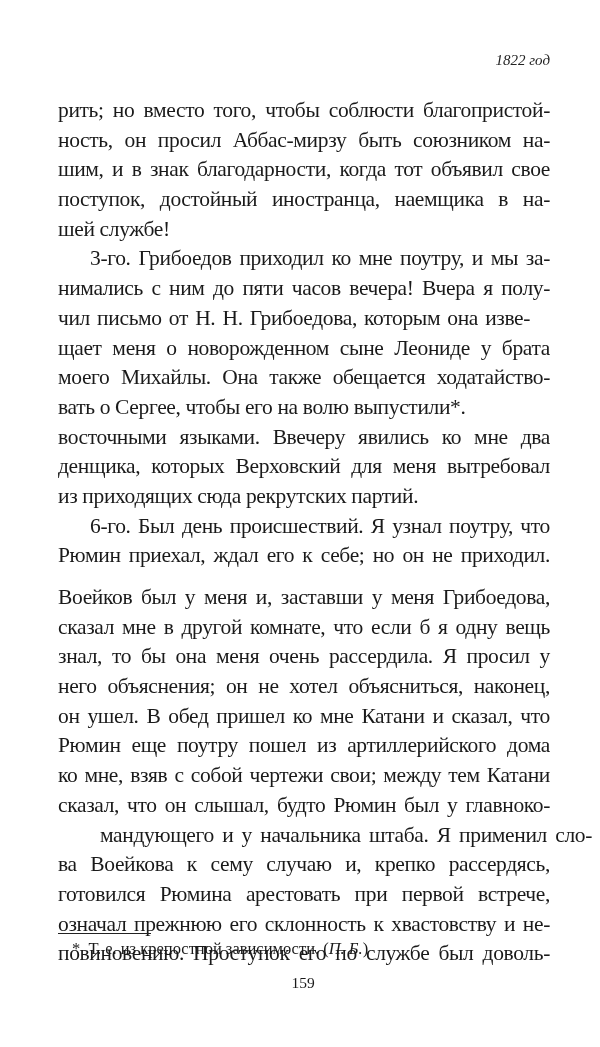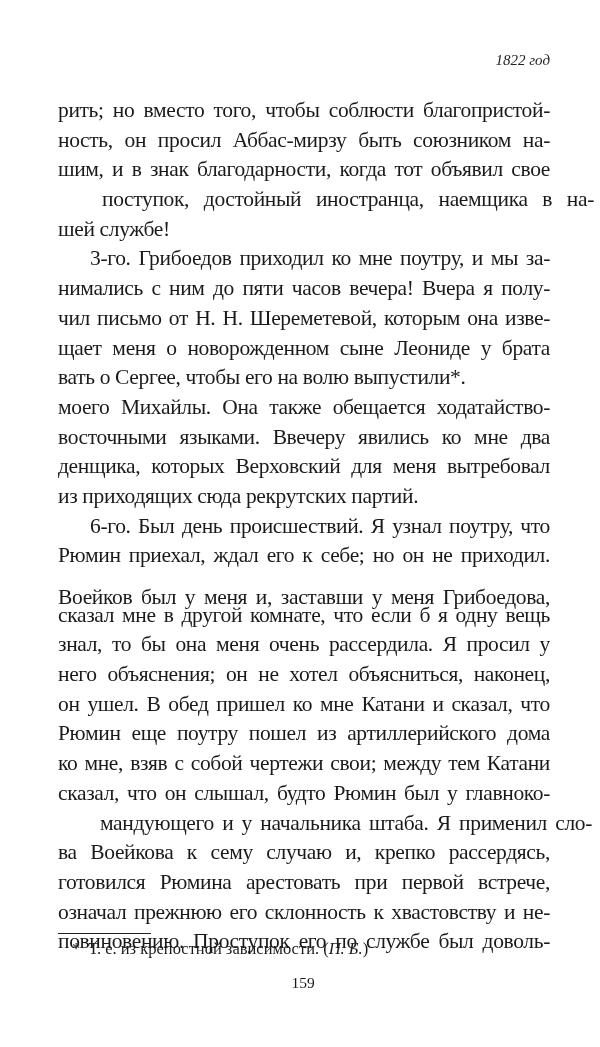--- a/index.html
+++ b/index.html
@@ -35,35 +35,35 @@
 </style>
 </head>
 <body>
 
 <div class="running-head">1822 год</div>
 
 <div class="body-text" id="body-text">
     <div class="line" style="white-space: nowrap;"><span style="display: inline-block; word-spacing: 4.14583px;">рить; но вместо того, чтобы соблюсти благопристой-</span></div>
     <div class="line" style="white-space: nowrap;"><span style="display: inline-block; word-spacing: 6.71354px;">ность, он просил Аббас-мирзу быть союзником на-</span></div>
     <div class="line" style="white-space: nowrap;"><span style="display: inline-block; word-spacing: 3.4082px;">шим, и в знак благодарности, когда тот объявил свое</span></div>
-    <div class="line" style="white-space: nowrap; margin-left: 44px;"><span style="display: inline-block; word-spacing: 9.66875px;">поступок, достойный иностранца, наемщика в на-</span></div>
+    <div class="line" style="white-space: nowrap;"><span style="display: inline-block; word-spacing: 9.66875px;">поступок, достойный иностранца, наемщика в на-</span></div>
     <div class="line last" style="white-space: nowrap;"><span style="display: inline-block;">шей службе!</span></div>
     <div class="line indent" style="white-space: nowrap;"><span style="display: inline-block; word-spacing: 2.78711px;">3-го. Грибоедов приходил ко мне поутру, и мы за-</span></div>
     <div class="line" style="white-space: nowrap;"><span style="display: inline-block; word-spacing: 3.39931px;">нимались с ним до пяти часов вечера! Вчера я полу-</span></div>
-    <div class="line" style="white-space: nowrap;"><span style="display: inline-block; word-spacing: 2.10156px;">чил письмо от Н. Н. Шереметевой, которым она изве-</span></div>
+    <div class="line" style="white-space: nowrap;"><span style="display: inline-block; word-spacing: 2.10156px;">чил письмо от Н. Н. Грибоедова, которым она изве-</span></div>
     <div class="line" style="white-space: nowrap;"><span style="display: inline-block; word-spacing: 5.71205px;">щает меня о новорожденном сыне Леониде у брата</span></div>
+    <div class="line" style="white-space: nowrap;"><span style="display: inline-block; word-spacing: 6.425px;">моего Михайлы. Она также обещается ходатайство-</span></div>
     <div class="line last" style="white-space: nowrap;"><span style="display: inline-block;">вать о Сергее, чтобы его на волю выпустили*.</span></div>
-    <div class="line" style="white-space: nowrap;"><span style="display: inline-block; word-spacing: 6.425px;">моего Михайлы. Она также обещается ходатайство-</span></div>
     <div class="line" style="white-space: nowrap;"><span style="display: inline-block; word-spacing: 7.94531px;">восточными языками. Ввечеру явились ко мне два</span></div>
     <div class="line" style="white-space: nowrap;"><span style="display: inline-block; word-spacing: 5.96875px;">денщика, которых Верховский для меня вытребовал</span></div>
     <div class="line last" style="white-space: nowrap;"><span style="display: inline-block;">из приходящих сюда рекрутских партий.</span></div>
     <div class="line indent" style="white-space: nowrap;"><span style="display: inline-block; word-spacing: 2.40848px;">6-го. Был день происшествий. Я узнал поутру, что</span></div>
     <div class="line" style="white-space: nowrap;"><span style="display: inline-block; word-spacing: 3.19097px;">Рюмин приехал, ждал его к себе; но он не приходил.</span></div>
     <div class="line" style="white-space: nowrap;"><span style="display: inline-block; word-spacing: 3.73633px; margin-top: 12px;">Воейков был у меня и, заставши у меня Грибоедова,</span></div>
-    <div class="line" style="white-space: nowrap;"><span style="display: inline-block; word-spacing: 2.97187px;">сказал мне в другой комнате, что если б я одну вещь</span></div>
+    <div class="line" style="white-space: nowrap; margin-top: 12px;"><span style="display: inline-block; word-spacing: 2.97187px;">сказал мне в другой комнате, что если б я одну вещь</span></div>
     <div class="line" style="white-space: nowrap;"><span style="display: inline-block; word-spacing: 4.81424px;">знал, то бы она меня очень рассердила. Я просил у</span></div>
     <div class="line" style="white-space: nowrap;"><span style="display: inline-block; word-spacing: 5.72656px;">него объяснения; он не хотел объясниться, наконец,</span></div>
     <div class="line" style="white-space: nowrap;"><span style="display: inline-block; word-spacing: 2.82656px;">он ушел. В обед пришел ко мне Катани и сказал, что</span></div>
     <div class="line" style="white-space: nowrap;"><span style="display: inline-block; word-spacing: 5.84635px;">Рюмин еще поутру пошел из артиллерийского дома</span></div>
     <div class="line" style="white-space: nowrap;"><span style="display: inline-block; word-spacing: 2.02604px;">ко мне, взяв с собой чертежи свои; между тем Катани</span></div>
     <div class="line" style="white-space: nowrap;"><span style="display: inline-block; word-spacing: 2.96484px;">сказал, что он слышал, будто Рюмин был у главноко-</span></div>
     <div class="line" style="white-space: nowrap; margin-left: 42px;"><span style="display: inline-block; word-spacing: 3.2567px;">мандующего и у начальника штаба. Я применил сло-</span></div>
     <div class="line" style="white-space: nowrap;"><span style="display: inline-block; word-spacing: 8.49554px;">ва Воейкова к сему случаю и, крепко рассердясь,</span></div>
     <div class="line" style="white-space: nowrap;"><span style="display: inline-block; word-spacing: 9.375px;">готовился Рюмина арестовать при первой встрече,</span></div>
     <div class="line" style="white-space: nowrap;"><span style="display: inline-block; word-spacing: 2.70536px;">означал прежнюю его склонность к хвастовству и не-</span></div>

